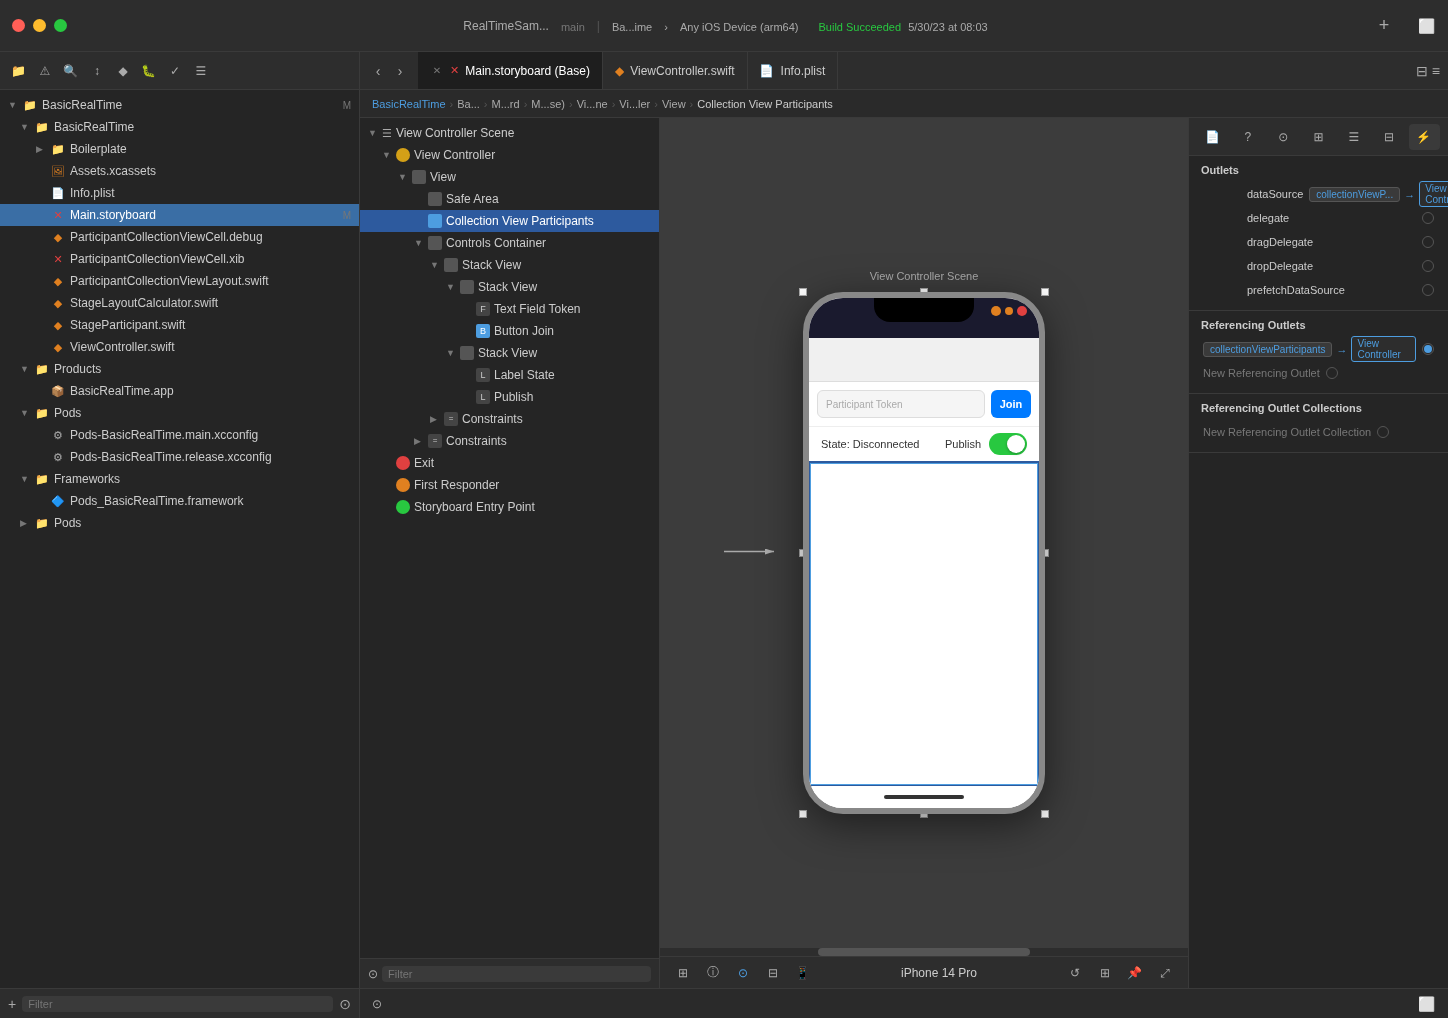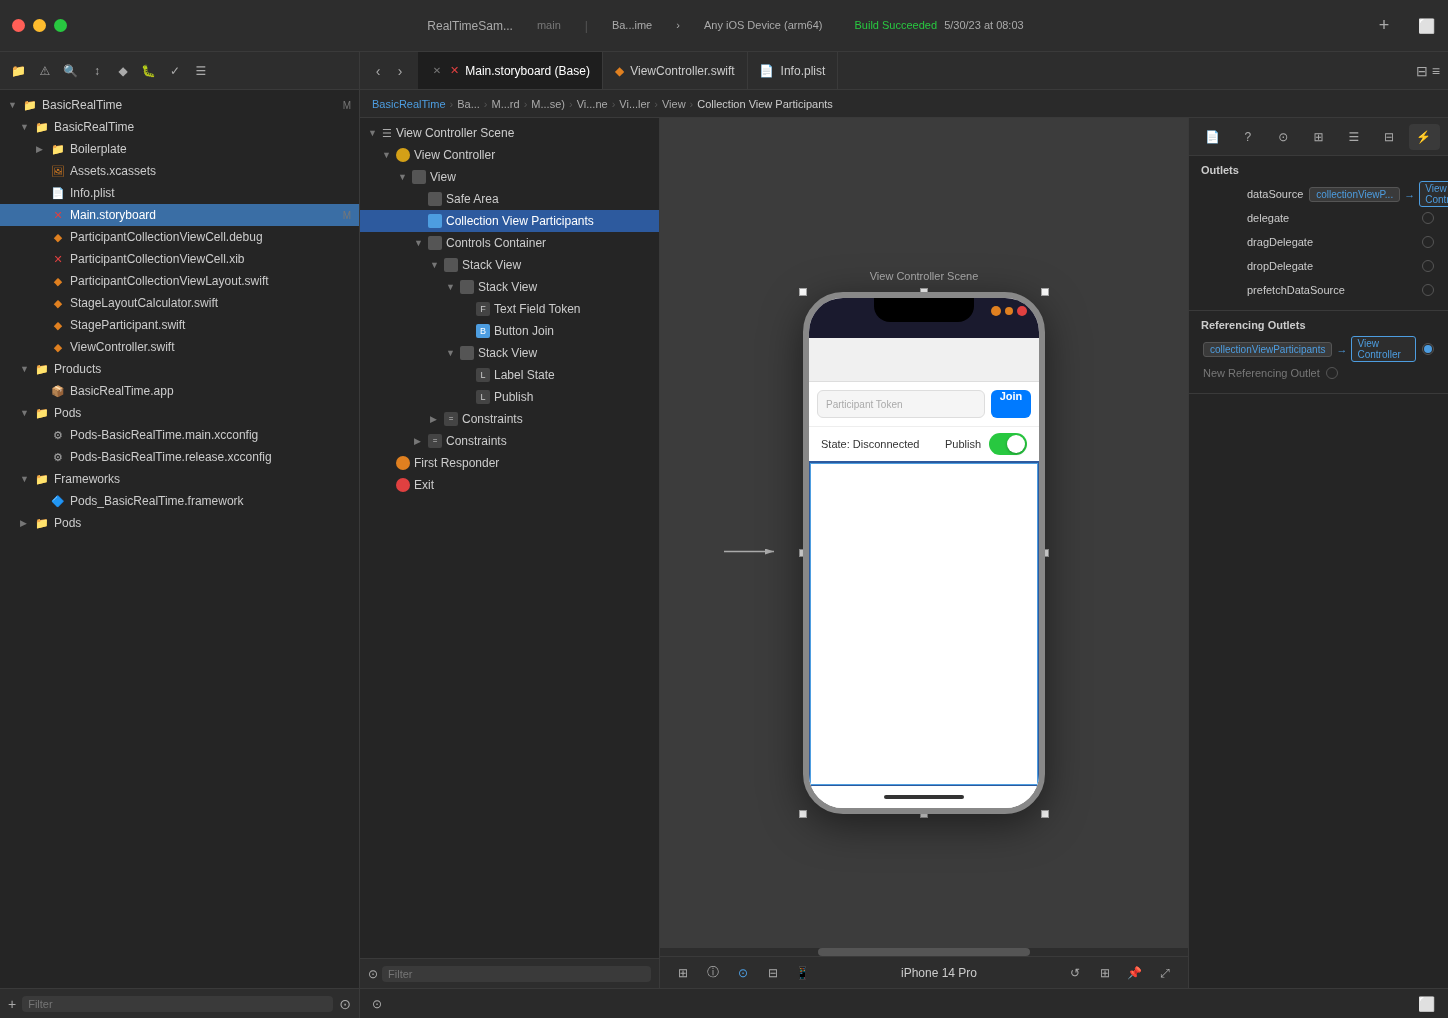--- a/index.html
+++ b/index.html
@@ -36,23 +36,23 @@
       border-radius: 50%;
       border: none;
       cursor: pointer;
     }
     .win-close { background: #ff5f57; }
     .win-min { background: #febc2e; }
     .win-max { background: #28c840; }
     .titlebar-center {
       flex: 1;
       display: flex;
-      align-items: flex-start;
+      align-items: flex-end;
       justify-content: center;
-      gap: 24px;
+      gap: 12px;
       font-size: 12px;
       color: #aaa;
     }
     .plus-btn {
       width: 24px;
       height: 24px;
       background: none;
       border: none;
       color: #aaa;
       font-size: 18px;
@@ -388,20 +388,21 @@
       color: #999;
       display: flex;
       align-items: center;
     }
     .join-btn {
       width: 40px;
       height: 28px;
       background: #007aff;
       border-radius: 6px;
       display: flex;
+      align-items: center;
       justify-content: center;
       color: #fff;
       font-size: 11px;
       font-weight: 600;
     }
     .iphone-publish-row {
       display: flex;
       align-items: center;
       padding: 6px 12px;
       background: #fff;
@@ -935,30 +936,35 @@
           </div>
 
           <div class="ib-item" style="padding-left:54px">
             <span class="ib-expand">▶</span>
             <span style="display:inline-block;width:14px;height:14px;background:#444;border-radius:2px;margin-right:4px;flex-shrink:0;text-align:center;font-size:8px;color:#ccc;line-height:14px">=</span>
             <span class="ib-label">Constraints</span>
           </div>
 
           <div class="ib-item" style="padding-left:22px">
             <span class="ib-expand" style="opacity:0">▶</span>
+            <span style="display:inline-block;width:14px;height:14px;background:#e04040;border-radius:50%;margin-right:4px;flex-shrink:0"></span>
+            <span class="ib-label">Exit</span>
+          </div>
+
+          <div class="ib-item" style="padding-left:22px">
+            <span class="ib-expand" style="opacity:0">▶</span>
             <span style="display:inline-block;width:14px;height:14px;background:#e08020;border-radius:50%;margin-right:4px;flex-shrink:0"></span>
             <span class="ib-label">First Responder</span>
           </div>
 
           <div class="ib-item" style="padding-left:22px">
             <span class="ib-expand" style="opacity:0">▶</span>
-            <span style="display:inline-block;width:14px;height:14px;background:#e04040;border-radius:50%;margin-right:4px;flex-shrink:0"></span>
-            <span class="ib-label">Exit</span>
-          </div>
-
+            <span style="display:inline-block;width:14px;height:14px;background:#28c840;border-radius:50%;margin-right:4px;flex-shrink:0"></span>
+            <span class="ib-label">Storyboard Entry Point</span>
+          </div>
 
         </div>
         <div class="ib-tree-bottom">
           <span style="color:#aaa;font-size:12px;margin-right:4px">⊙</span>
           <input class="ib-filter" type="text" placeholder="Filter" style="">
         </div>
       </div>
 
       <div class="canvas-area">
 
@@ -1106,20 +1112,28 @@
               <div class="outlet-circle-filled"></div>
             </div>
           </div>
 
           <div class="outlet-row">
             <span class="new-ref-label">New Referencing Outlet</span>
             <div class="outlet-circle"></div>
           </div>
         </div>
 
+        <div class="inspector-section">
+          <div class="inspector-section-title">Referencing Outlet Collections</div>
+
+          <div class="outlet-row">
+            <span class="new-ref-label">New Referencing Outlet Collection</span>
+            <div class="outlet-circle"></div>
+          </div>
+        </div>
 
       </div>
 
     </div>
 
     <div class="canvas-footer">
       <span style="color:#aaa;font-size:12px">⊙</span>
       <div style="flex:1"></div>
       <button style="background:none;border:none;color:#aaa;cursor:pointer;font-size:14px">⬜</button>
     </div>

